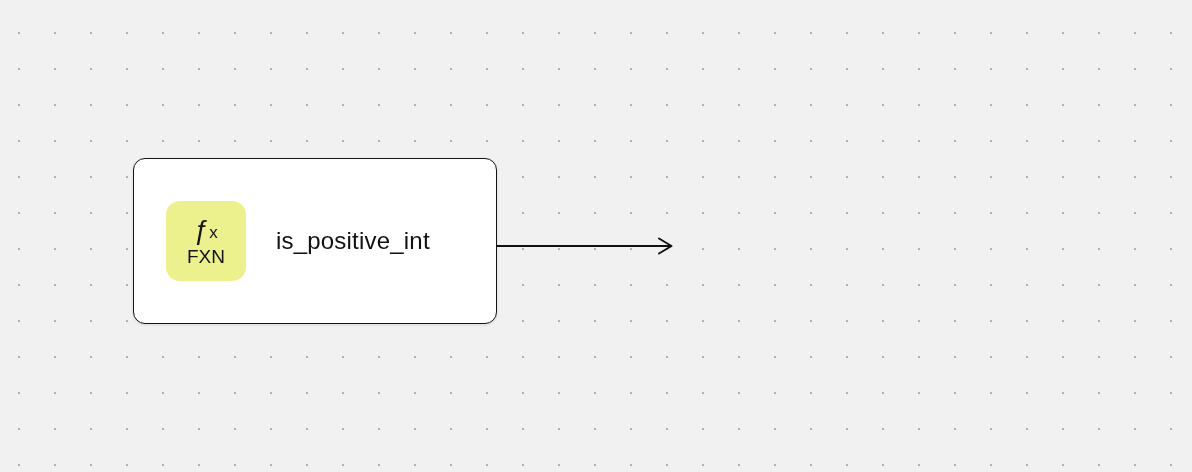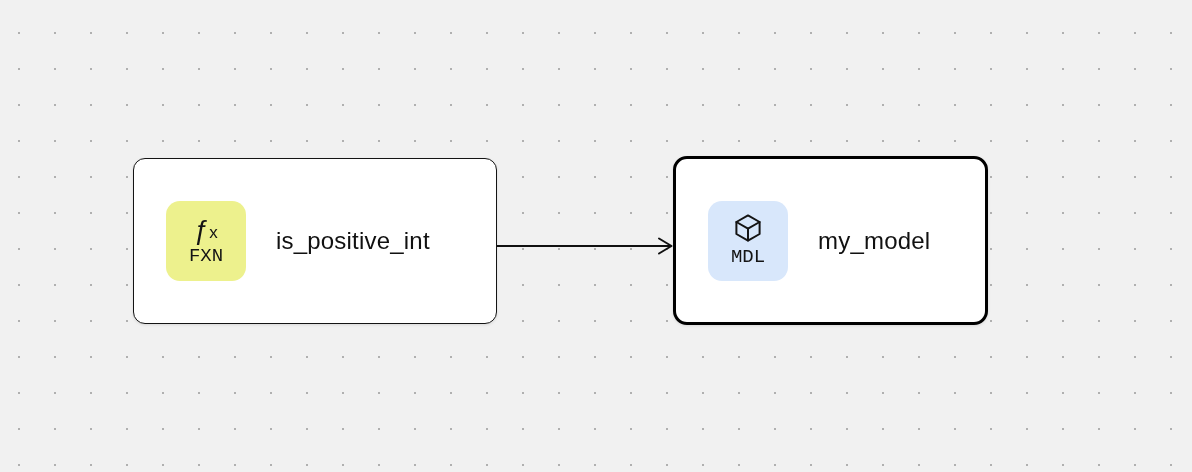--- a/index.html
+++ b/index.html
@@ -53,21 +53,21 @@
   .badge-glyph {
     line-height: 1;
     height: 32px;
     display: flex;
     align-items: flex-end;
     color: #141414;
   }
   .glyph-f { font-size: 27px; line-height: 1; }
   .glyph-x { font-size: 17px; line-height: 1; padding-bottom: 3px; }
   .badge-tag {
-    font-family: Liberation Mono, monospace;
+    font-family: Liberation Sans, sans-serif;
     font-size: 19px;
     line-height: 1.35;
     color: #141414;
   }
   .cube-icon-wrap { height: 34px; display: flex; align-items: center; }
   .node-label {
     font-size: 24px;
     color: #111111;
     white-space: nowrap;
     letter-spacing: 0.2px;
@@ -89,27 +89,14 @@
     <div class="badge" style="background-color: rgb(237, 241, 141);">
       <div class="badge-glyph">
         <span class="glyph-f">ƒ</span>
           <span class="glyph-x">x</span>
       </div>
       <div class="badge-tag">FXN</div>
     </div>
     <div class="node-label">is_positive_int</div>
   </div>
 
-  <div class="node node-mdl selected">
-    <div class="badge" style="background-color: rgb(216, 231, 251);">
-      <div class="cube-icon-wrap">
-        <svg width="32" height="32" viewBox="0 0 24 24" fill="none" stroke="#141414" stroke-width="1.5" stroke-linecap="round" stroke-linejoin="round">
-          <path d="M12 2.6 L20.7 7.5 V16.5 L12 21.4 L3.3 16.5 V7.5 Z"></path>
-          <path d="M3.3 7.5 L12 12.4 L20.7 7.5"></path>
-          <path d="M12 12.4 V21.4"></path>
-        </svg>
-      </div>
-      <div class="badge-tag">MDL</div>
-    </div>
-    <div class="node-label">my_model</div>
-  </div>
 
 </div>
 
 </body></html>

